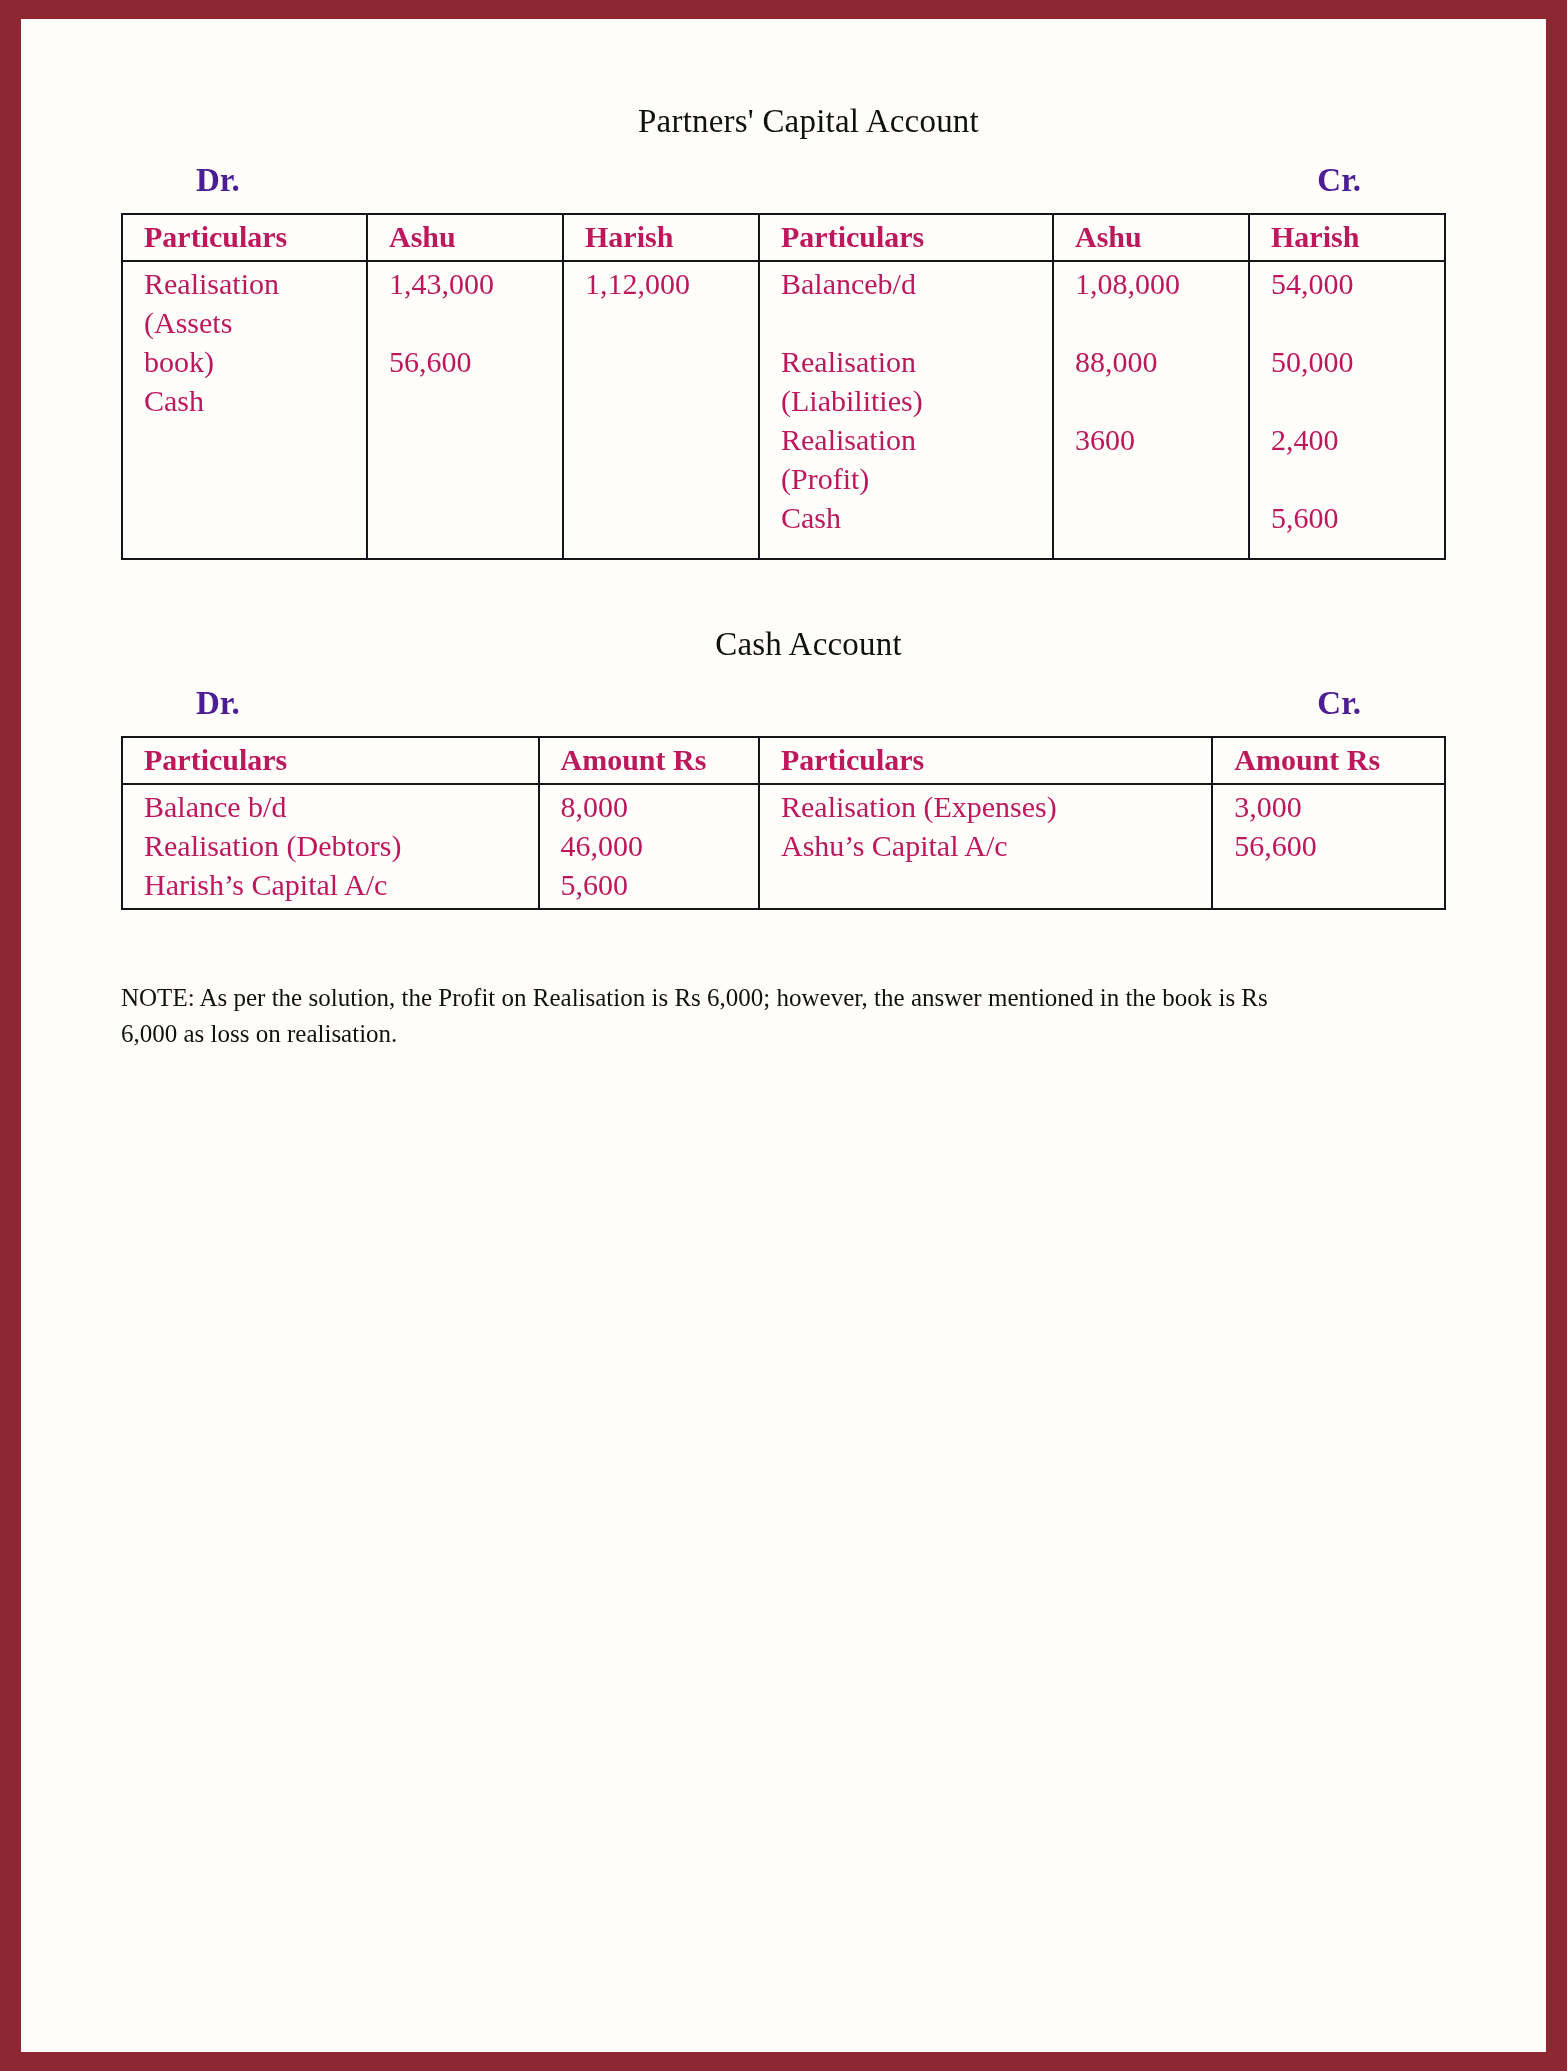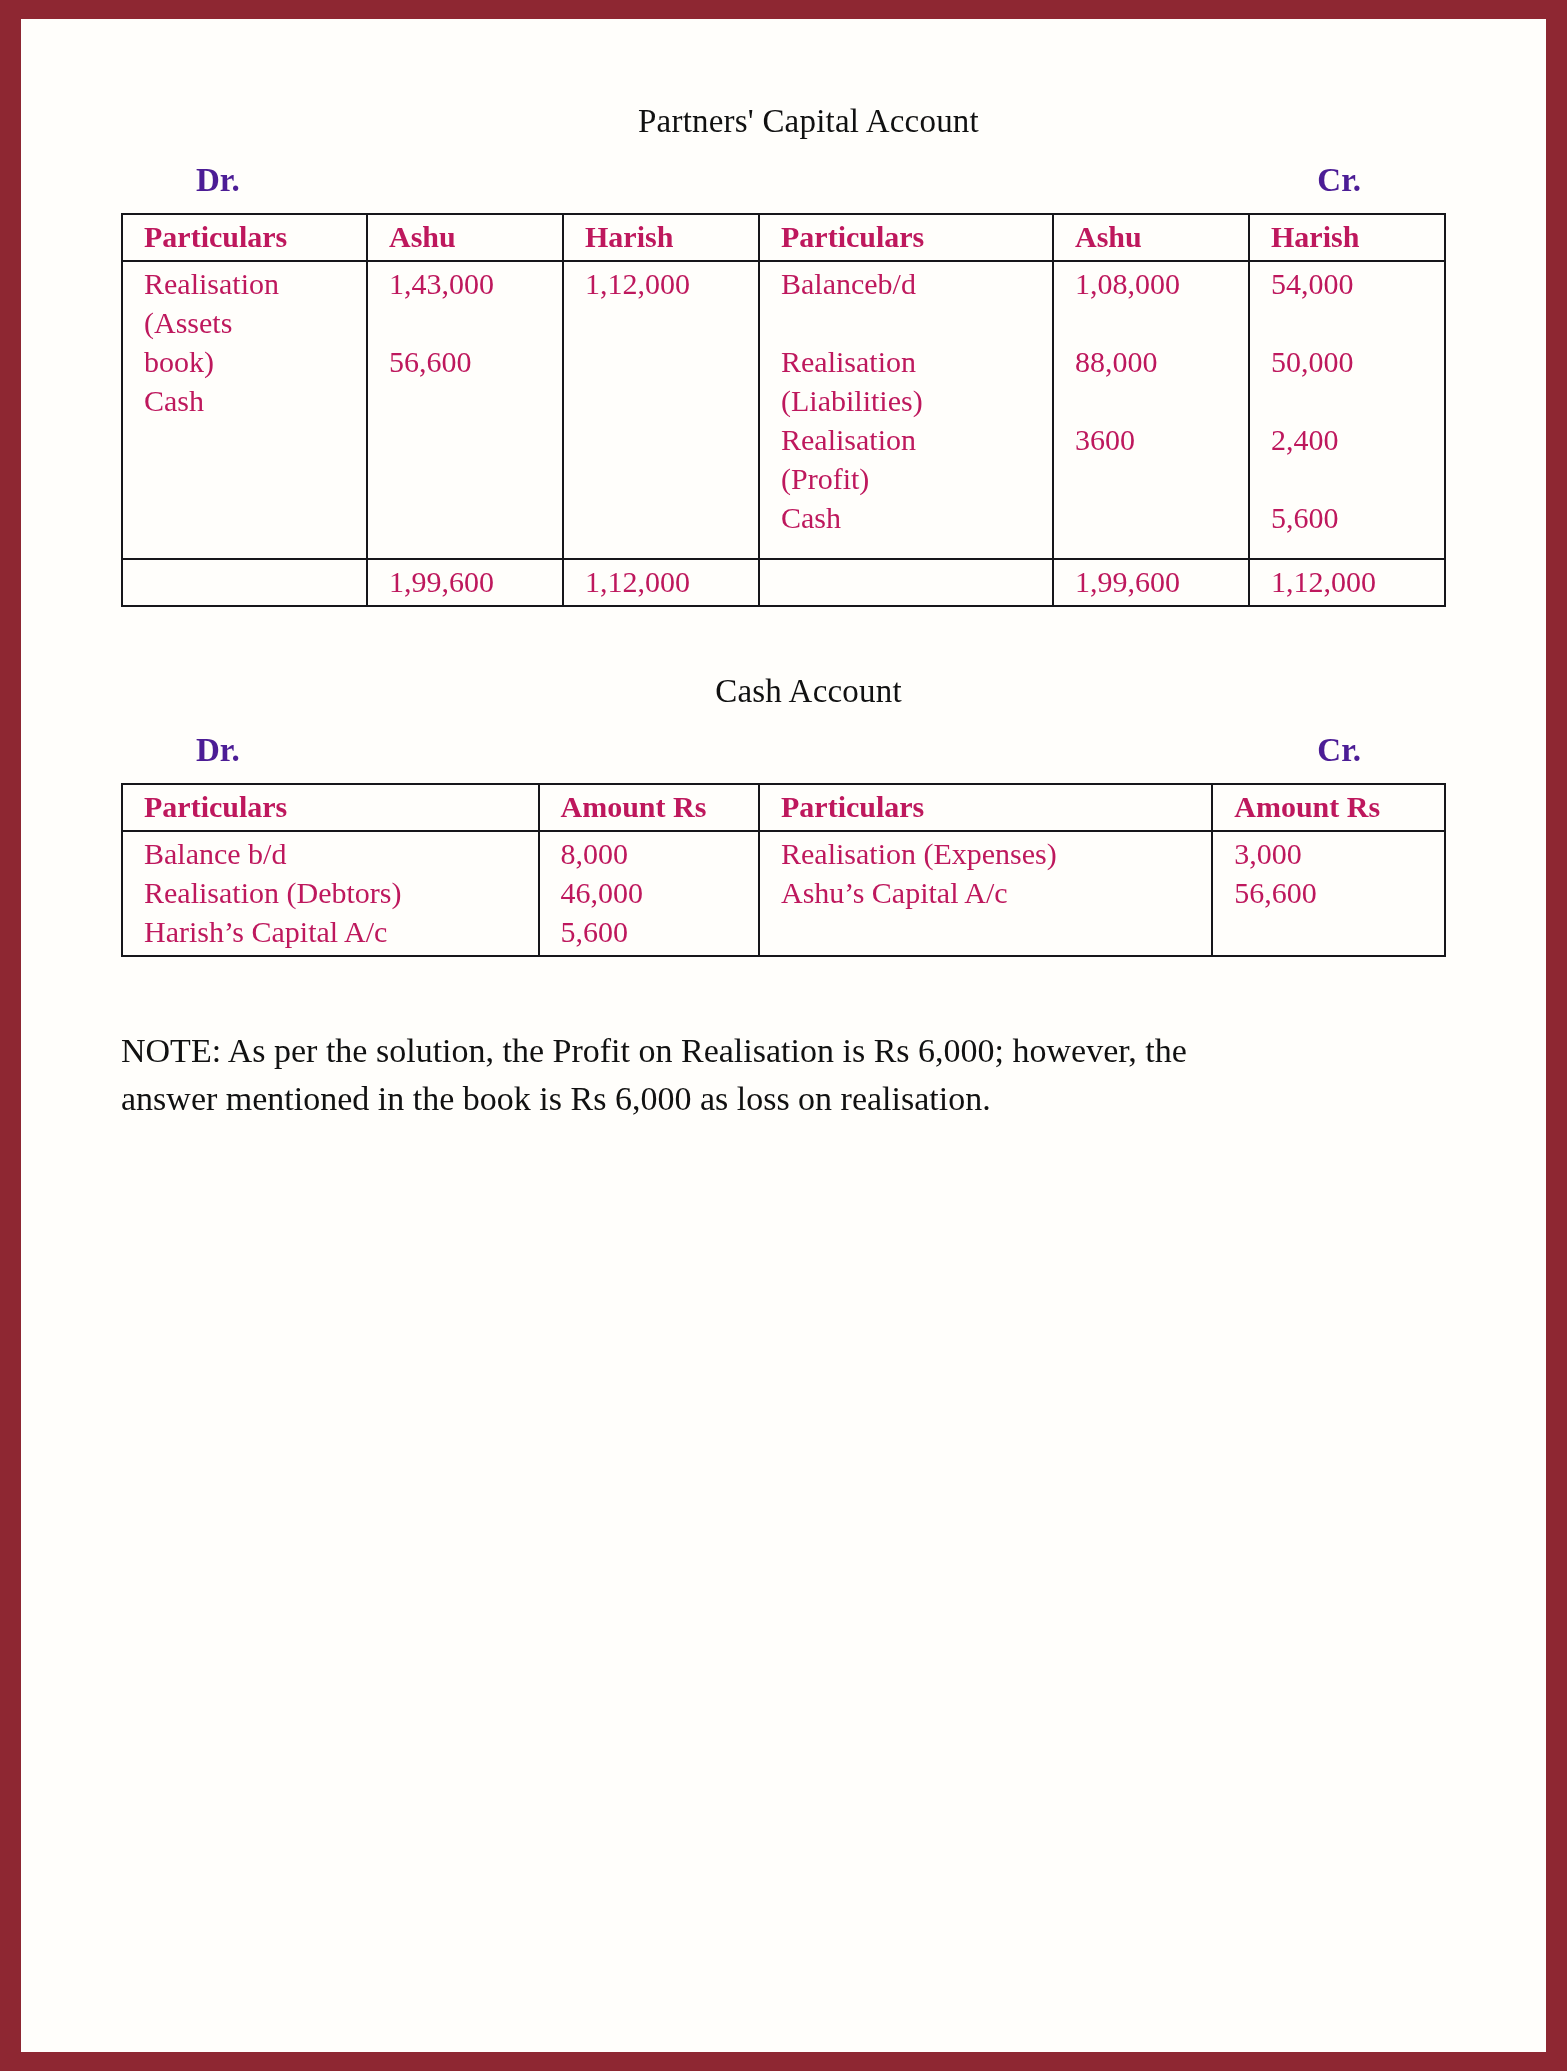--- a/index.html
+++ b/index.html
@@ -107,21 +107,21 @@
   
   .cash-c1 { width: 340px; }
   .cash-c2 { width: 180px; }
   .cash-c3 { width: 370px; }
   .cash-c4 { width: 190px; }
 
   .section-gap { height: 66px; }
 
   .note {
     margin-top: 70px;
-    font-size: 34px;
+    font-size: 25px;
     line-height: 1.42;
     color: #111111;
     max-width: 1170px;
   }
 </style>
 </head>
 <body>
 
 <div class="page-frame">
   <div class="page-inner">
@@ -189,28 +189,20 @@
               <td class="body-cell">
                 <span class="line">54,000</span>
                 <span class="line blank">&nbsp;</span>
                 <span class="line">50,000</span>
                 <span class="line blank">&nbsp;</span>
                 <span class="line">2,400</span>
                 <span class="line blank">&nbsp;</span>
                 <span class="line">5,600</span>
               </td>
             </tr>
-            <tr>
-              <td></td>
-              <td>1,99,600</td>
-              <td>1,12,000</td>
-              <td></td>
-              <td>1,99,600</td>
-              <td>1,12,000</td>
-            </tr>
           </tbody>
         </table>
       </div>
 
       <div class="section-gap"></div>
 
       <div>
         <div class="acct-title">Cash Account</div>
 
         <div class="drcr-row">

